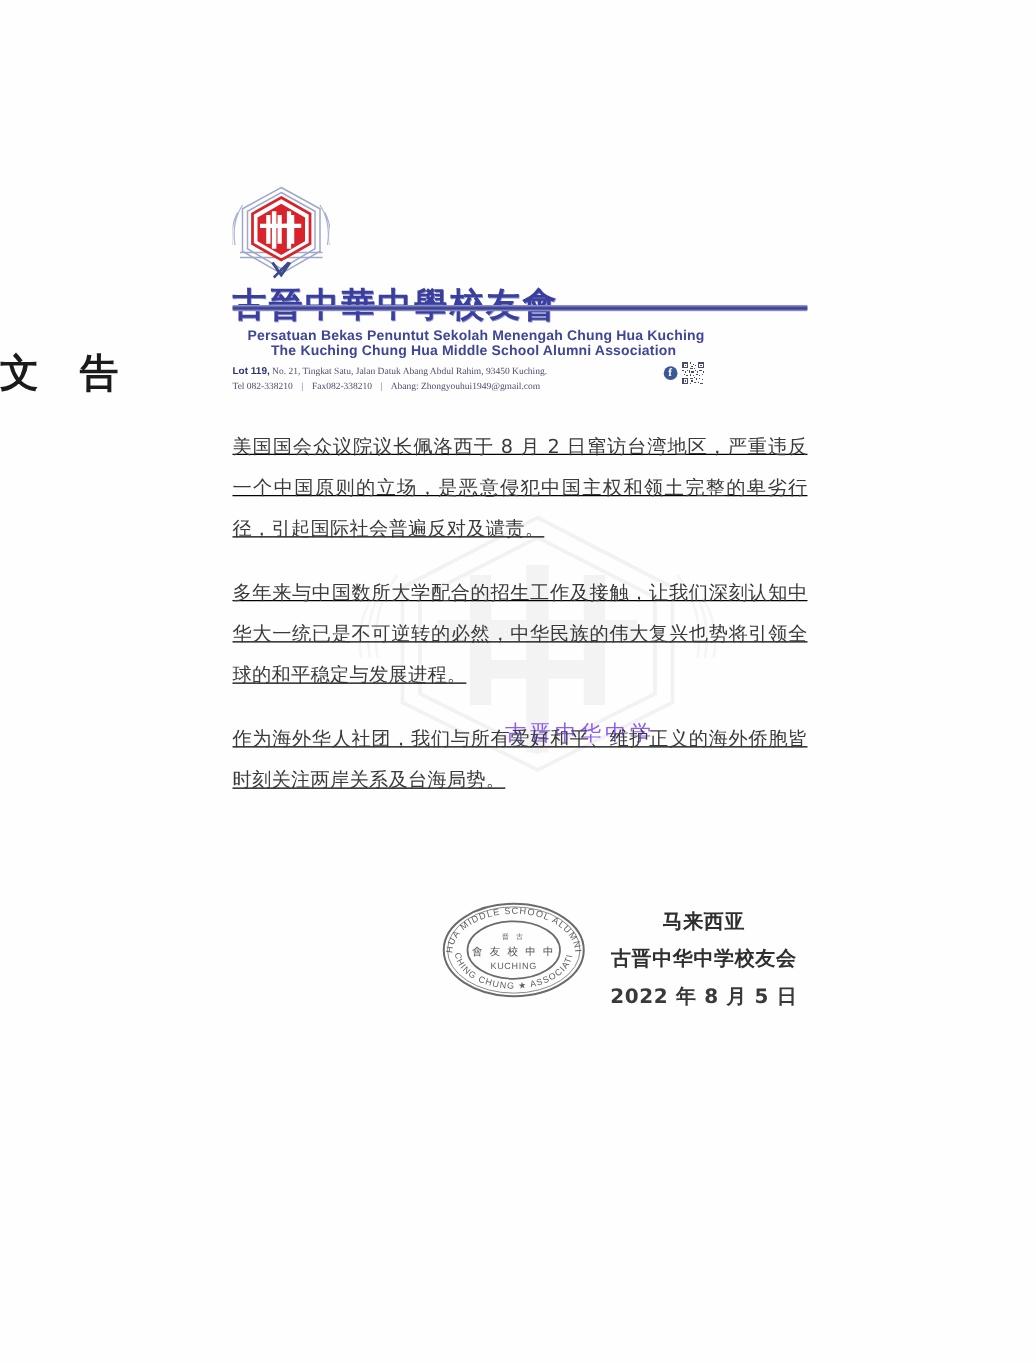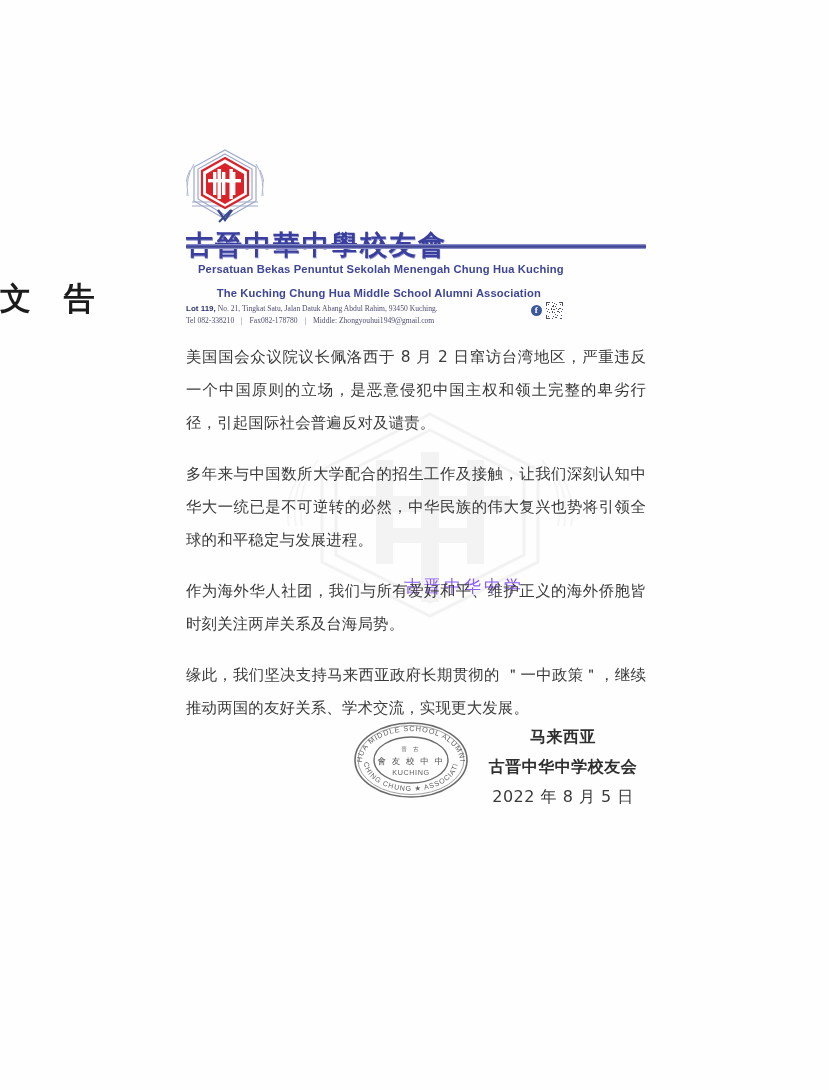--- a/index.html
+++ b/index.html
@@ -92,21 +92,21 @@
     padding-left: 12px;
   }
   .org-en1 {
     font-size: 11.2px;
     letter-spacing: 0.15px;
     margin-top: 3px;
   }
   .org-en2 {
     font-size: 11.2px;
     letter-spacing: 0.15px;
-    margin-top: 12px;
+    margin-top: 0;
     text-align: center;
     padding-right: 4px;
   }
   .contact {
     margin-top: 4px;
     position: relative;
     display: flex;
     align-items: flex-start;
   }
   .contact-lines {
@@ -171,20 +171,21 @@
     z-index: 2;
   }
 
   
   .body-copy {
     position: absolute;
     left: 186px;
     top: 341px;
     width: 460px;
     z-index: 2;
+    text-decoration: underline;
   }
   .para {
     font-family: "DejaVu Sans", sans-serif;
     font-size: 15.4px;
     line-height: 33px;
     color: #3a3a3a;
     text-align: justify;
     margin: 0 0 18px 0;
     letter-spacing: 0.2px;
   }
@@ -223,20 +224,21 @@
     letter-spacing: 0.5px;
     white-space: nowrap;
   }
   .sig-date {
     font-family: "DejaVu Sans", sans-serif;
     font-size: 16px;
     color: #3a3a3a;
     line-height: 1.95;
     letter-spacing: 0.5px;
     white-space: nowrap;
+    font-weight: bold;
   }
 </style>
 </head>
 <body>
 
 <div class="page">
 
   <div class="watermark">
     <svg viewBox="0 0 300 230">
       <g fill="none" stroke="#7a7a7a" stroke-width="3">
@@ -289,23 +291,23 @@
       <div class="lh-textblock">
         <div class="org-cn">古晉中華中學校友會</div>
         <div class="org-en1">Persatuan Bekas Penuntut Sekolah Menengah Chung Hua Kuching</div>
         <div class="org-en2">The Kuching Chung Hua Middle School Alumni Association</div>
         <div class="contact">
           <div class="contact-lines">
             <div class="addr-line"><b>Lot 119,</b><span> No. 21, Tingkat Satu, Jalan Datuk Abang Abdul Rahim, 93450 Kuching.</span></div>
             <div class="tel-line">
               <span>Tel 082-338210</span>
               <span class="sep">|</span>
-              <span>Fax082-178780</span>
+              <span>Fax082-338210</span>
               <span class="sep">|</span>
-              <span>Middle: Zhongyouhui1949@gmail.com</span>
+              <span>Abang: Zhongyouhui1949@gmail.com</span>
             </div>
           </div>
           <div class="social">
             <div class="fb-icon">f</div>
             <svg class="qr" viewBox="0 0 21 21" shape-rendering="crispEdges">
               <rect width="21" height="21" fill="#ffffff"></rect>
               <g fill="#4a4a6a">
                 <rect x="1" y="1" width="5" height="5"></rect>
                   <rect x="2" y="2" width="3" height="3" fill="#fff"></rect>
                   <rect x="3" y="3" width="1" height="1"></rect>
@@ -356,21 +358,20 @@
   </div>
 
   <div class="divider"></div>
 
   <div class="doc-title">文 告</div>
 
   <div class="body-copy">
     <p class="para">美国国会众议院议长佩洛西于 8 月 2 日窜访台湾地区，严重违反一个中国原则的立场，是恶意侵犯中国主权和领土完整的卑劣行径，引起国际社会普遍反对及谴责。</p>
     <p class="para">多年来与中国数所大学配合的招生工作及接触，让我们深刻认知中华大一统已是不可逆转的必然，中华民族的伟大复兴也势将引领全球的和平稳定与发展进程。</p>
     <p class="para">作为海外华人社团，我们与所有爱好和平、维护正义的海外侨胞皆时刻关注两岸关系及台海局势。</p>
-    <p class="para">缘此，我们坚决支持马来西亚政府长期贯彻的 ＂一中政策＂，继续推动两国的友好关系、学术交流，实现更大发展。</p>
   </div>
 
   <div class="signature">
     <div class="seal">
       <svg viewBox="0 0 118 80">
         <ellipse cx="59" cy="40" rx="56" ry="37" fill="none" stroke="#6b6b6b" stroke-width="1.6"></ellipse>
         <ellipse cx="59" cy="40" rx="53" ry="34.5" fill="none" stroke="#8a8a8a" stroke-width="0.8"></ellipse>
         <ellipse cx="59" cy="40" rx="37" ry="23" fill="none" stroke="#6b6b6b" stroke-width="1.4"></ellipse>
         <defs>
           <path id="sealtop" d="M 10,42 A 49,31 0 0 1 108,42"></path>

